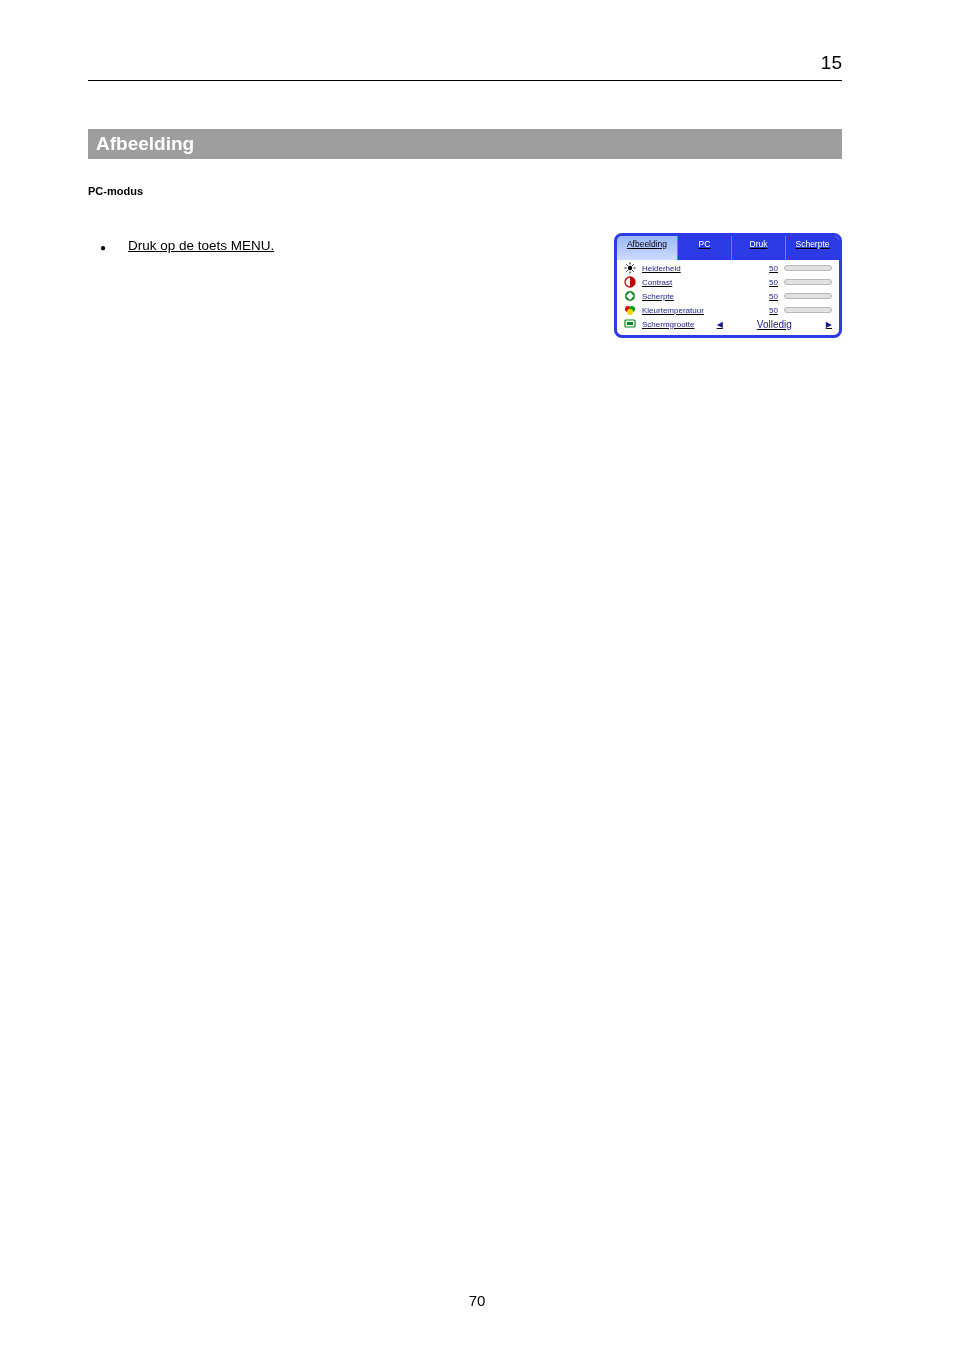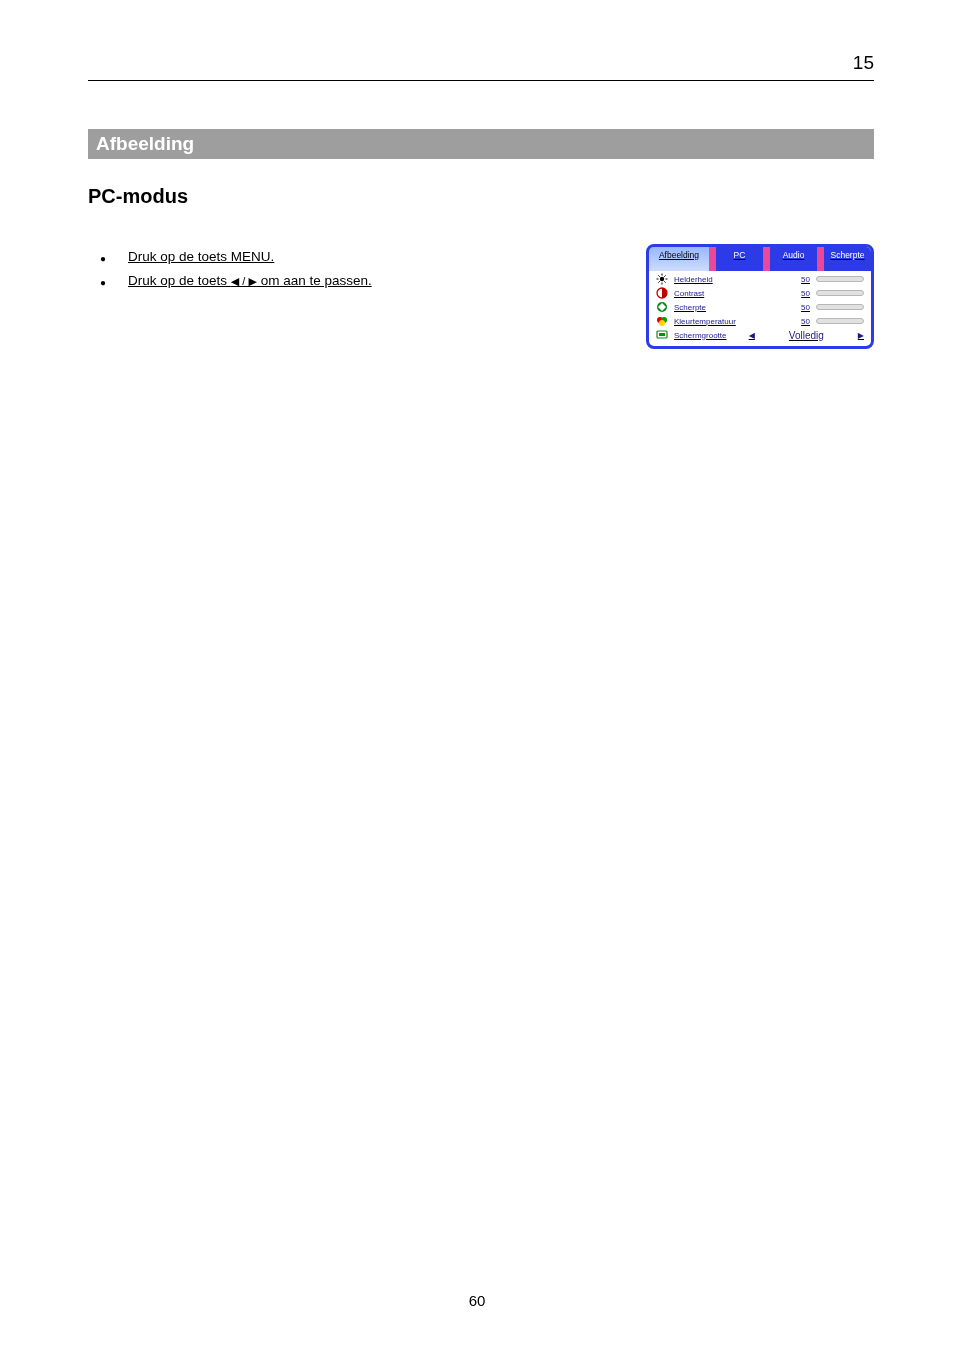--- a/index.html
+++ b/index.html
@@ -5,21 +5,21 @@
   * { box-sizing: border-box; margin: 0; padding: 0; }
   body {
     width: 954px;
     height: 1349px;
     background: #ffffff;
     font-family: Arial, "Helvetica Neue", Helvetica, sans-serif;
     color: #000;
     position: relative;
   }
   .wrap {
-    padding: 52px 80px 0 88px;
+    padding: 52px 112px 0 88px;
   }
   .page-header {
     font-size: 19px;
     padding-bottom: 6px;
     font-weight: normal;
     display: flex;
     justify-content: space-between;
   }
   hr.divider {
     border: none;
@@ -31,21 +31,21 @@
     color: #fff;
     font-size: 19px;
     font-weight: bold;
     padding: 5px 8px 5px 8px;
     margin-top: 48px;
     height: 30px;
     line-height: 20px;
   }
   .subheading {
     margin-top: 26px;
-    font-size: 20px;
+    font-size: 11px;
     font-weight: bold;
   }
   .content-row {
     display: flex;
     gap: 32px;
     align-items: flex-start;
     margin-top: 36px;
     text-decoration: underline;
   }
   .content-left {
@@ -90,21 +90,21 @@
     position: relative;
     display: flex;
   }
   .osd-tab {
     flex: 1;
     font-size: 8.5px;
     color: #fff;
     text-align: center;
     line-height: 10px;
     padding-top: 3px;
-    border-left: 7px solid #ec4899;
+    border-left: 1px solid #ec4899;
   }
   .osd-tab.active {
     background: linear-gradient(#99b7ff, #cddcff);
     color: #000;
     border-left: none;
     flex: 0 0 60px;
     position: relative;
   }
   .osd-tab.active::before {
     content: '';
@@ -190,31 +190,28 @@
   </div>
 
   <div class="subheading">PC-modus</div>
 
   <div class="content-row">
     <div class="content-left">
       <ul class="bullet-list">
         <li>
           <span>Druk op de toets MENU.</span>
         </li>
-        <li>
-          <span>Druk op de toets </span><span class="glyphs">◀ / ▶</span><span> om aan te passen.</span>
-        </li>
       </ul>
     </div>
 
     <div class="osd">
       <div class="osd-tabs">
         <div class="osd-tab active"><span>Afbeelding</span></div>
         <div class="osd-tab"><span>PC</span></div>
-        <div class="osd-tab"><span>Audio</span></div>
+        <div class="osd-tab"><span>Druk</span></div>
         <div class="osd-tab"><span>Scherpte</span></div>
       </div>
       <div class="osd-body">
 
         <div class="osd-row">
           <span class="osd-icon">
             <svg class="i" viewBox="0 0 12 12">
                 <circle cx="6" cy="6" r="2.2" fill="#000"></circle>
                 <g stroke="#000" stroke-width="1">
                   <line x1="6" y1="0.5" x2="6" y2="2.5"></line>
@@ -282,13 +279,13 @@
             <span>◀</span>
             <span style="font-size:10px;">Volledig</span>
             <span>▶</span>
           </span>
         </div>
       </div>
     </div>
   </div>
 </div>
 
-<div class="pageno">60</div>
+<div class="pageno">70</div>
 
 </body></html>

